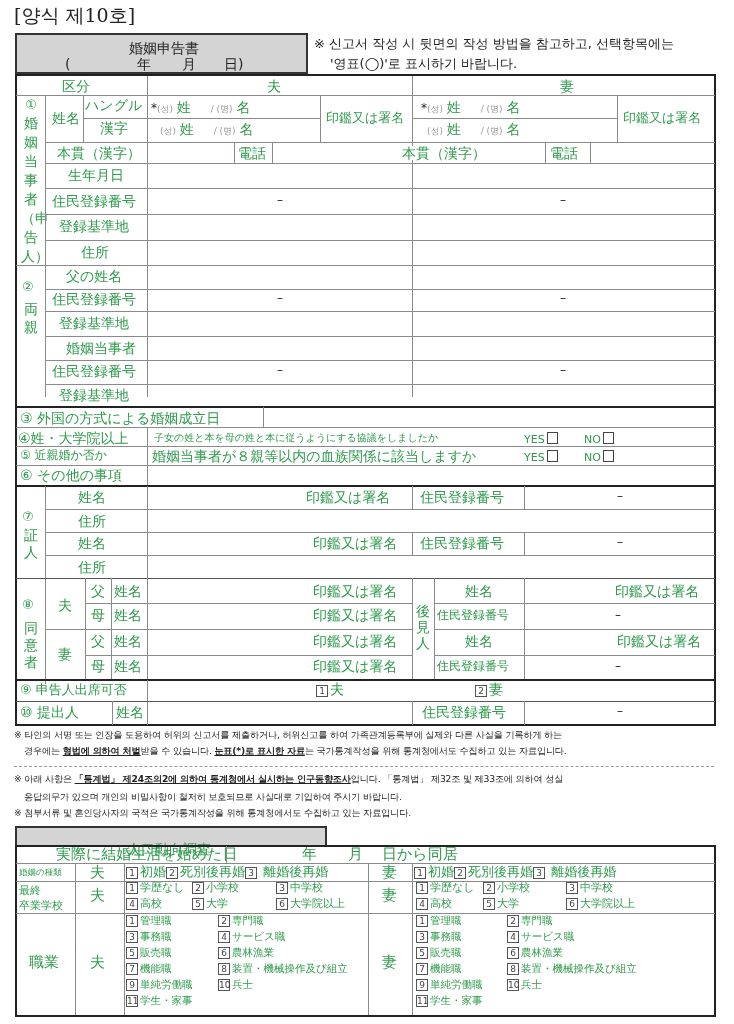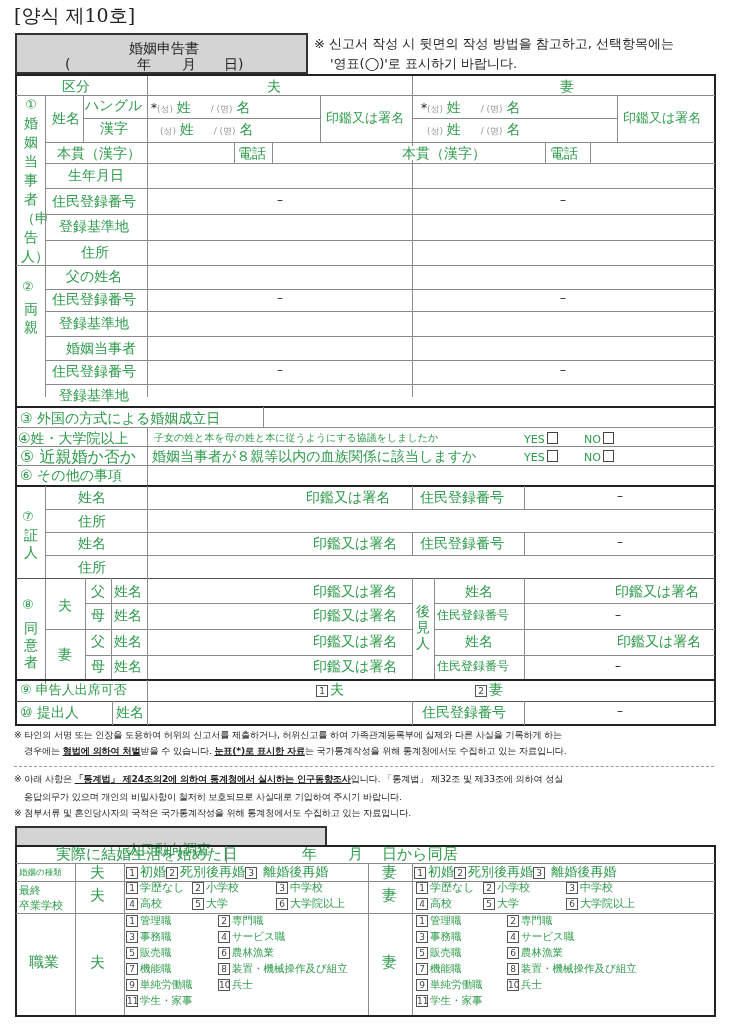--- a/index.html
+++ b/index.html
@@ -133,21 +133,21 @@
 <div class="vl" style="left:263px;top:407px;height:20px;"></div>
 <div class="hl" style="left:16px;top:427px;width:699px;"></div>
 
 <div class="t g" style="left:18px;top:431px;font-size:14px;">④姓・大学院以上</div>
 <div class="vl" style="left:147px;top:427px;height:38px;"></div>
 <div class="t g" style="left:154px;top:433px;font-size:10px;">子女の姓と本を母の姓と本に従うようにする協議をしましたか</div>
 <div class="t g" style="left:524px;top:432px;font-size:11px;"><span>YES</span><span class="cb"></span></div>
 <div class="t g" style="left:584px;top:432px;font-size:11px;"><span>NO</span><span class="cb"></span></div>
 <div class="hl" style="left:16px;top:446px;width:699px;"></div>
 
-<div class="t g" style="left:20px;top:449px;font-size:16px;text-align:center;">⑤ 近親婚か否か</div>
+<div class="t g" style="left:20px;top:449px;font-size:12px;text-align:center;">⑤ 近親婚か否か</div>
 <div class="t g" style="left:152px;top:449px;font-size:14px;">婚姻当事者が８親等以内の血族関係に該当しますか</div>
 <div class="t g" style="left:524px;top:450px;font-size:11px;"><span>YES</span><span class="cb"></span></div>
 <div class="t g" style="left:584px;top:450px;font-size:11px;"><span>NO</span><span class="cb"></span></div>
 <div class="hl" style="left:16px;top:465px;width:699px;"></div>
 
 <div class="t g" style="left:20px;top:468px;font-size:14px;">⑥ その他の事項</div>
 <div class="vl" style="left:147px;top:465px;height:20px;"></div>
 <div class="hlb" style="left:16px;top:485px;width:699px;"></div>
 
 <div class="t g" style="left:22px;top:510px;font-size:13px;">⑦</div>

